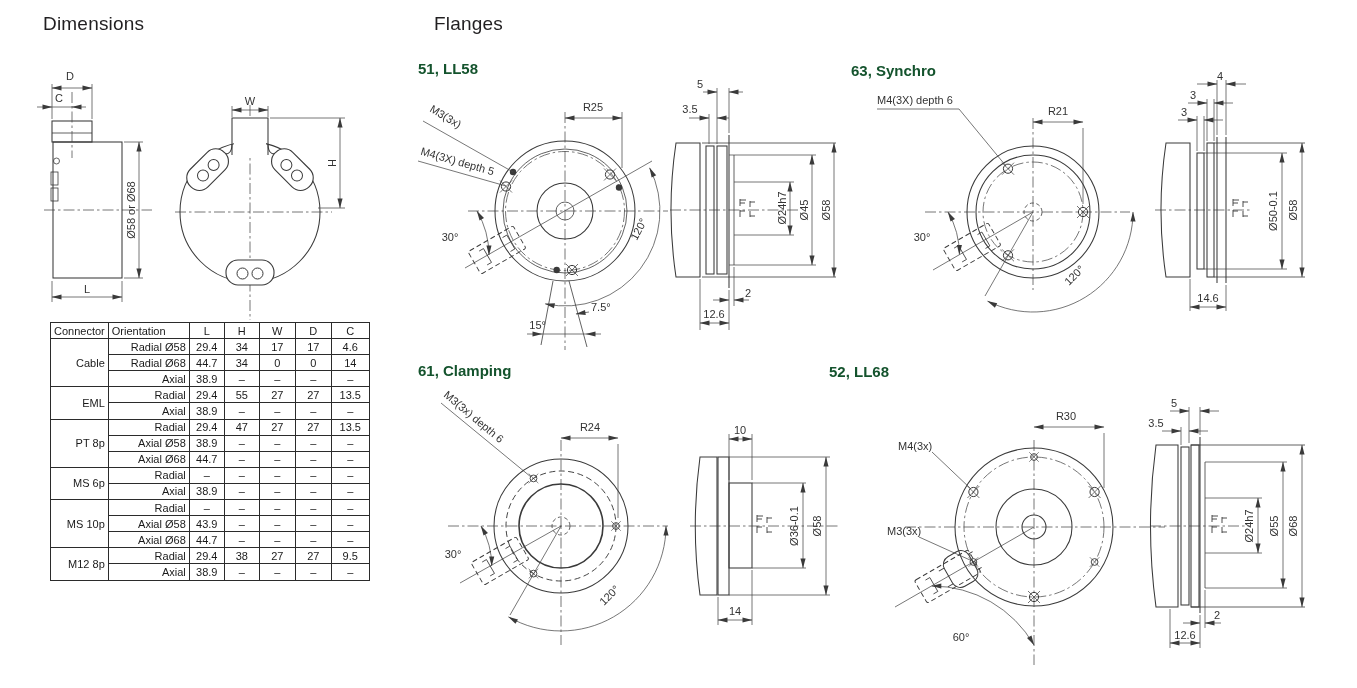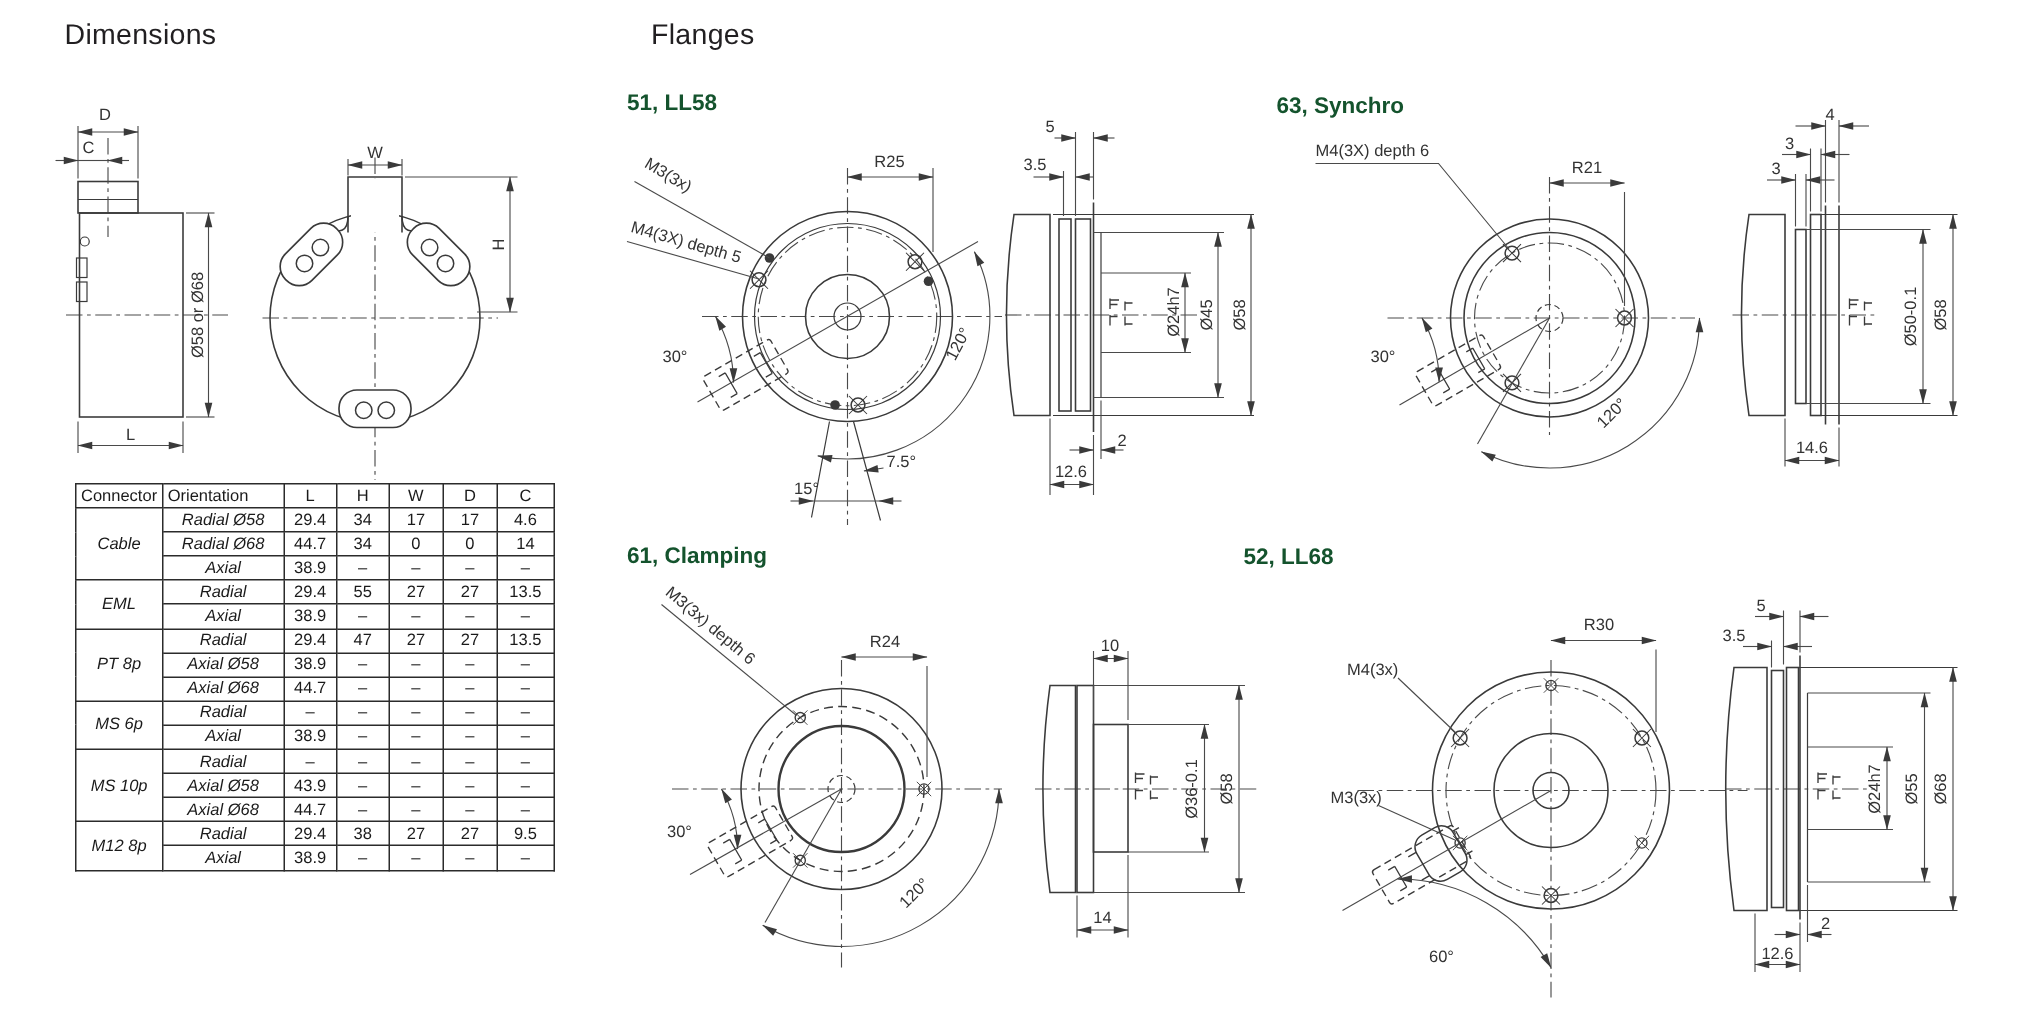--- a/index.html
+++ b/index.html
@@ -16,21 +16,21 @@
   svg .dsh2{fill:none;stroke:#3a3a3a;stroke-width:0.8;stroke-dasharray:4 2.5;}
   svg text{font-family:"Liberation Sans",sans-serif;font-size:11px;fill:#333;}
   svg text.mid{text-anchor:middle;} svg text.end{text-anchor:end;}
   table.dims{position:absolute;left:50px;top:322px;border-collapse:collapse;table-layout:fixed;
        font-size:11px;color:#1a1a1a;border:1.6px solid #2b2b2b;}
   table.dims th,table.dims td{border:1px solid #2b2b2b;height:15.1px;padding:0 3px;
        font-weight:normal;white-space:nowrap;overflow:hidden;}
   table.dims th{text-align:center;}
   table.dims th.lft{text-align:left;}
   table.dims td.num{text-align:center;padding:0;}
-  table.dims td.conn,table.dims td.ori{text-align:center;font-style:italic;}
+  table.dims td.conn,table.dims td.ori{text-align:right;}
   table.dims tr.grp td{border-top:1.6px solid #2b2b2b;}
 </style>
 </head>
 <body>
 
 <div class="page">
 
   <svg width="0" height="0">
     <defs>
       <marker id="arr" viewBox="0 0 12 8" refX="11" refY="4" markerWidth="11" markerHeight="7.3" orient="auto-start-reverse" markerUnits="userSpaceOnUse">

